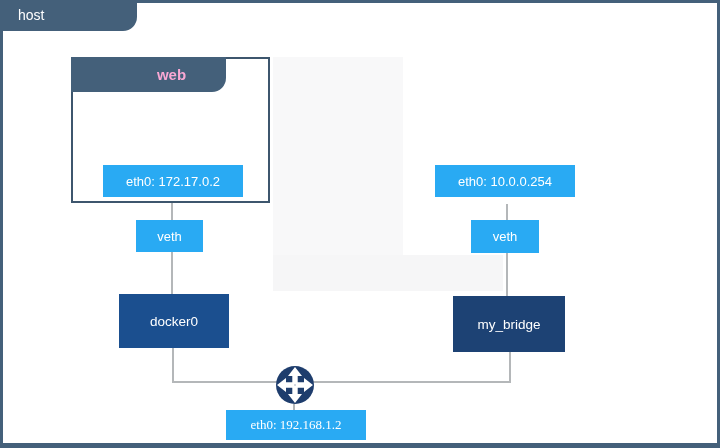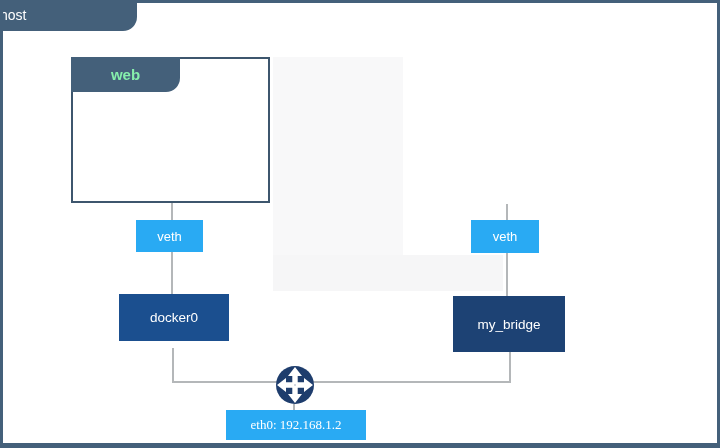--- a/index.html
+++ b/index.html
@@ -6,45 +6,45 @@
   .stage{
     position:relative;width:720px;height:448px;box-sizing:border-box;
     border:3px solid var(--c-slate,#44607a);border-bottom-width:5px;background:#fff;overflow:hidden;
   }
   .canvas{position:absolute;left:-3px;top:-3px;width:720px;height:448px;}
   .abs{position:absolute;box-sizing:border-box;}
   .shade1{left:273px;top:57px;width:130px;height:200px;background:#f8f8f9;}
   .shade2{left:273px;top:255px;width:230px;height:36px;background:#f6f6f7;}
   .host-tab{
     left:0;top:0;width:137px;height:31px;background:var(--c-slate,#44607a);
-    border-radius:0 0 14px 0;color:#fff;font-size:14px;line-height:30px;padding-left:0;
+    border-radius:0 0 14px 0;color:#fff;font-size:14px;line-height:30px;padding-left:18px;
   }
   .container{
     background:#fff;border:2px solid var(--c-border,#3d566d);
   }
   .c-web{left:71px;top:57px;width:199px;height:146px;}
   .c-db{left:405px;top:58px;width:199px;height:146px;}
   .ctab{
     position:absolute;left:-2px;top:-2px;width:109px;height:35px;
     background:var(--c-slate,#44607a);border-radius:0 0 14px 0;
-    color:#86efac;font-size:15px;font-weight:700;display:flex;align-items:center;justify-content:center;
+    color:#f9a8d4;font-size:15px;font-weight:700;display:flex;align-items:center;justify-content:center;padding-left:46px;
   }
   .bluebox{
     background:var(--c-accent,#29aaf3);color:#fff;font-size:13px;
     display:flex;align-items:center;justify-content:center;white-space:nowrap;
   }
   .iface-web{left:103px;top:165px;width:140px;height:32px;}
   .iface-db{left:435px;top:165px;width:140px;height:32px;}
   .veth-l{left:136px;top:220px;width:67px;height:32px;}
   .veth-r{left:471px;top:220px;width:68px;height:33px;}
   .iface-host{left:226px;top:410px;width:140px;height:30px;font-family:Liberation Serif, serif;}
   .navybox{
     color:#fff;font-size:13.5px;display:flex;align-items:center;justify-content:center;white-space:nowrap;
   }
-  .docker0{left:119px;top:294px;width:110px;height:47px;background:var(--c-docker0,#1b4f8f);}
+  .docker0{left:119px;top:294px;width:110px;height:54px;background:var(--c-docker0,#1b4f8f);}
   .mybridge{left:453px;top:296px;width:112px;height:56px;background:var(--c-bridge,#1d4274);}
   .line{background:var(--c-line,#b4b7b9);}
   .v1{left:171px;top:203px;width:2px;height:17px;}
   .v2{left:171px;top:252px;width:2px;height:42px;}
   .v3{left:172px;top:348px;width:2px;height:35px;}
   .v4{left:506px;top:204px;width:2px;height:16px;}
   .v5{left:506px;top:253px;width:2px;height:44px;}
   .v6{left:509px;top:352px;width:2px;height:31px;}
   .h1{left:172px;top:381px;width:339px;height:2px;}
   .v7{left:293px;top:404px;width:2px;height:7px;}
@@ -70,21 +70,27 @@
 
     <div class="abs host-tab">
       <span>host</span>
     </div>
 
     <div class="abs container c-web">
       <div class="ctab">
         <span>web</span>
       </div>
     </div>
+    <div class="abs bluebox iface-web">
+      <span>eth0: 172.17.0.2</span>
+    </div>
 
+    <div class="abs bluebox iface-db">
+      <span>eth0: 10.0.0.254</span>
+    </div>
 
     <div class="abs bluebox veth-l">
       <span>veth</span>
     </div>
     <div class="abs bluebox veth-r">
       <span>veth</span>
     </div>
 
     <div class="abs navybox docker0">
       <span>docker0</span>

